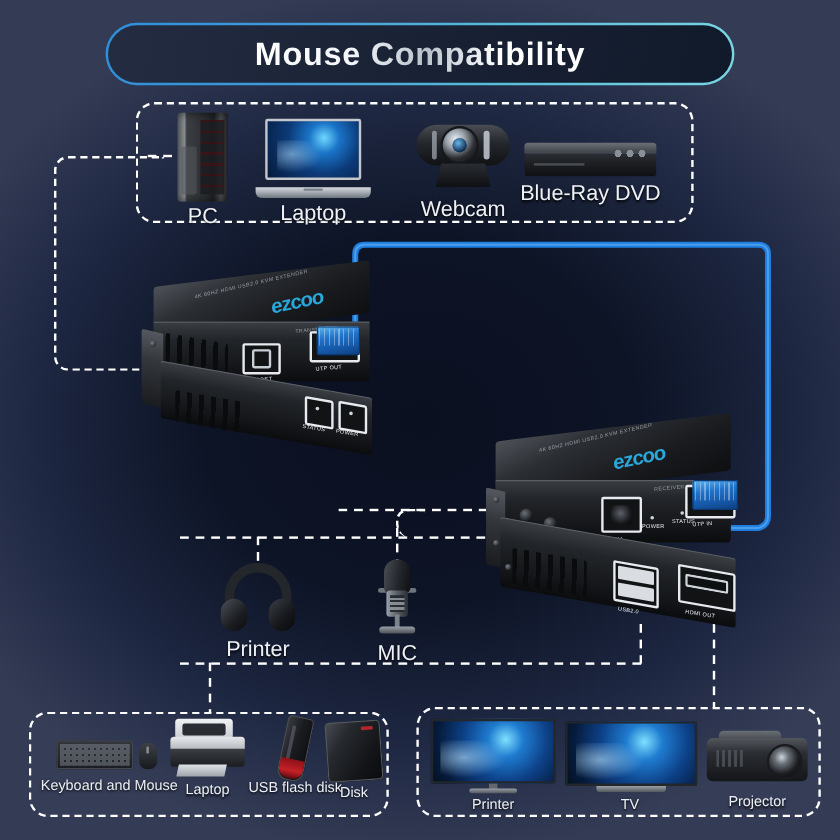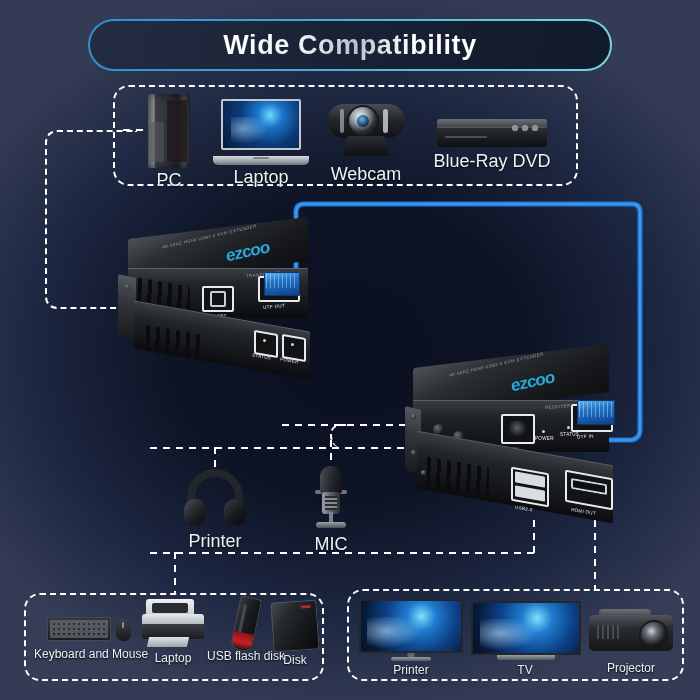--- a/index.html
+++ b/index.html
@@ -207,21 +207,21 @@
     background:repeating-linear-gradient(90deg,rgba(255,255,255,.35) 0 1px,transparent 1px 4px);}
   .led{position:absolute;width:3px;height:3px;border-radius:50%;background:#cfd6de;}
 </style>
 </head>
 <body>
 
 <div id="stage">
 
   <div class="abs" id="title-pill">
     <div id="title-pill-inner">
-      <span id="title-text">Wide Compatibility</span>
+      <span id="title-text">Mouse Compatibility</span>
     </div>
   </div>
 
   <svg class="abs" id="cable" viewBox="0 0 700 700">
     <path d="M296 300 L296 212 Q296 204 304 204 L632 204 Q640 204 640 212 L640 430 Q640 438 632 440 L610 440" fill="none" stroke="#1f7fe0" stroke-width="5" stroke-linecap="round" stroke-linejoin="round"></path>
     <path d="M296 300 L296 212 Q296 204 304 204 L632 204 Q640 204 640 212 L640 430 Q640 438 632 440 L610 440" fill="none" stroke="#6fb8f5" stroke-width="1.6" stroke-linecap="round" stroke-linejoin="round" opacity=".55"></path>
   </svg>
 
   <div class="dcorner" style="left:45px;top:130px;width:90px;height:175px;border-right:none;border-top-right-radius:0;border-bottom-right-radius:0;"></div>
   <div class="dline" style="left:123px;top:129px;width:60px;"></div>
@@ -247,21 +247,21 @@
             <div class="base"></div>
         </div>
         <div class="cap">Laptop</div>
       </div>
       <div class="item" style="left:16px;top:7px;width:76px;">
         <div class="art" style="width:42px;height:74px;">
           <div class="pc-tower"></div>
         </div>
         <div class="cap">PC</div>
       </div>
-      <div class="item" style="left:204px;top:13px;width:94px;">
+      <div class="item" style="left:224px;top:13px;width:94px;">
         <div class="art webcam">
           <div class="body"></div>
             <div class="hl2"></div>
             <div class="lensring"></div>
             <div class="hl"></div>
             <div class="stand"></div>
         </div>
         <div class="cap">Webcam</div>
       </div>
       <div class="item" style="left:315px;top:32px;width:124px;">

